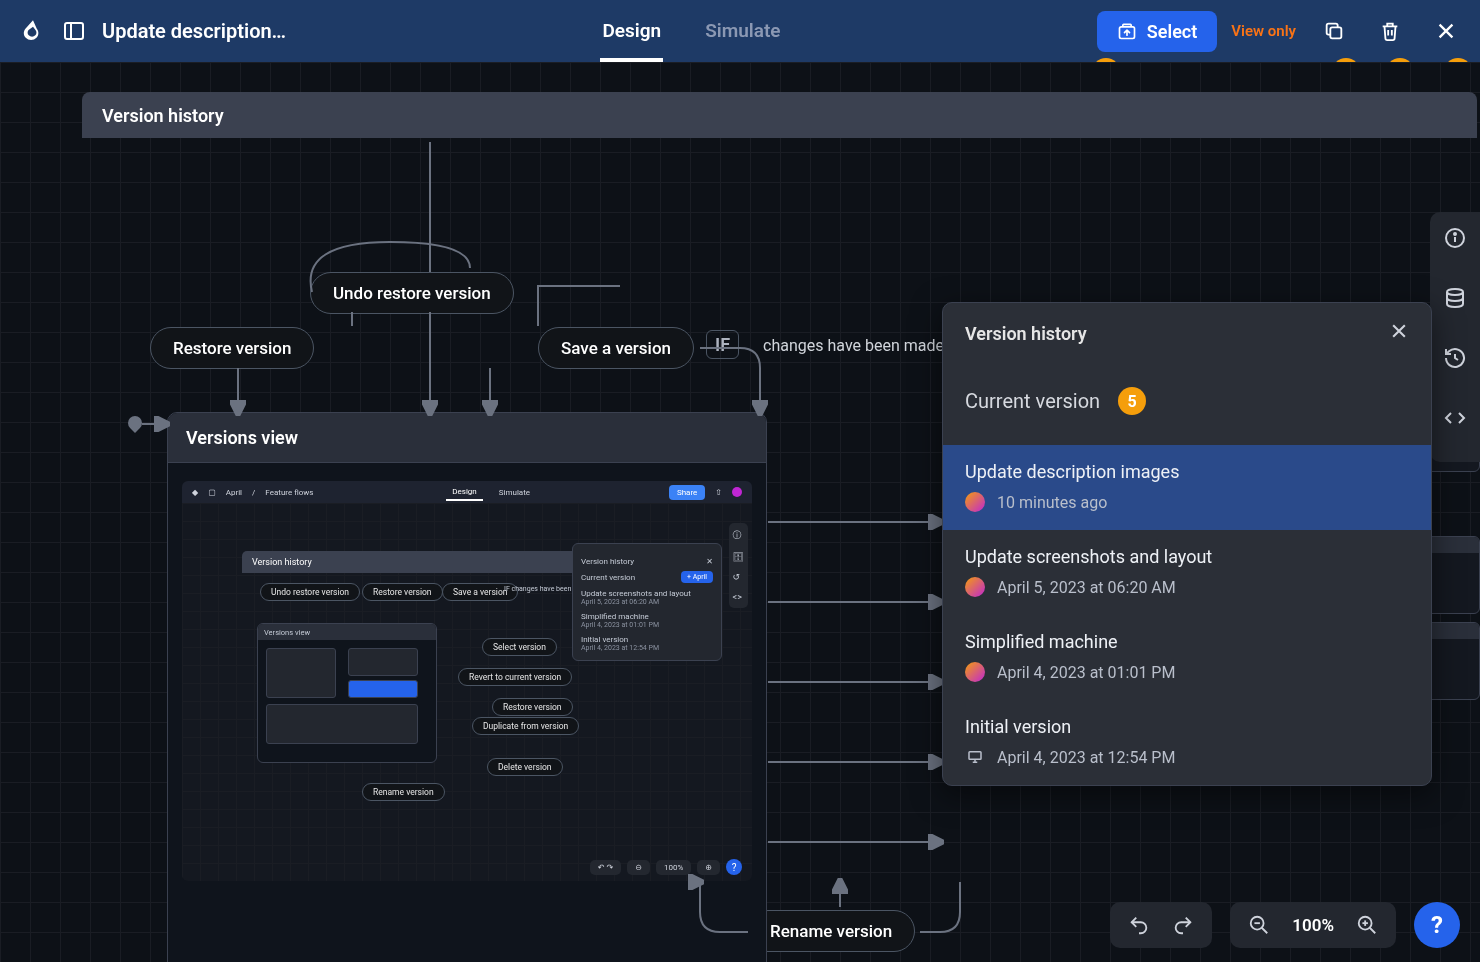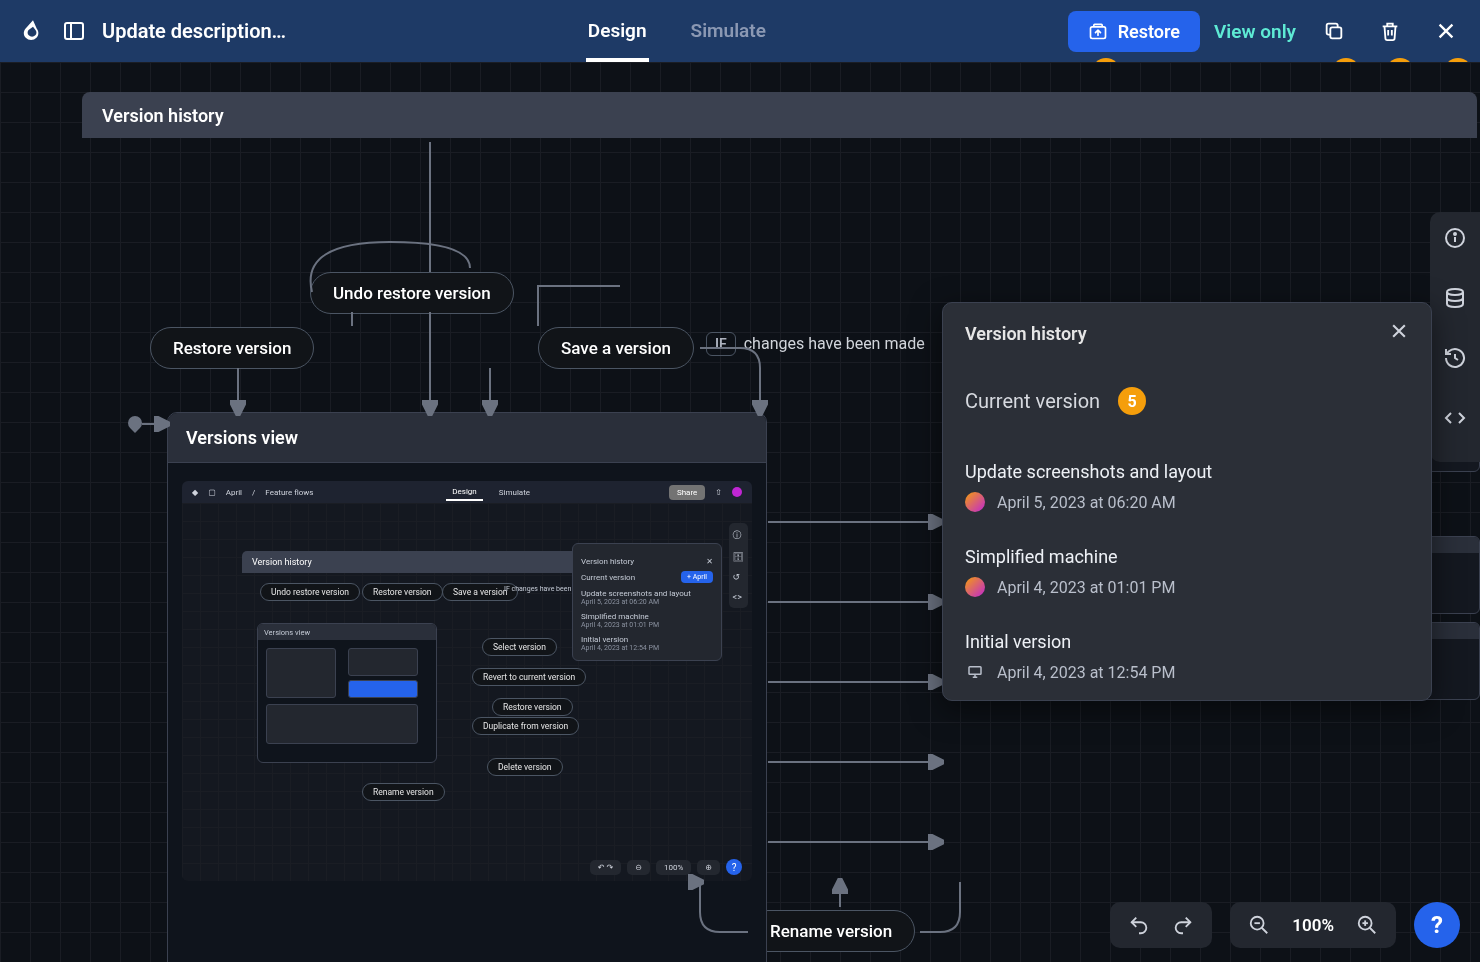--- a/index.html
+++ b/index.html
@@ -33,21 +33,21 @@
     flex:1; display:flex; justify-content:center; gap:40px;
     font-size:19px; font-weight:600;
   }
   .topbar .tab { color:#8b98b3; padding: 18px 2px 16px; cursor:pointer; }
   .topbar .tab.active { color:#fff; border-bottom:4px solid #fff; }
   .topbar .restore-btn {
     display:flex; align-items:center; gap:10px;
     background:#2563eb; color:#fff; font-weight:600; font-size:18px;
     padding:10px 20px; border-radius:8px; cursor:pointer;
   }
-  .topbar .viewonly { color:#5eead4; font-weight:600; font-size:19px; }
+  .topbar .viewonly { color:#f97316; font-weight:600; font-size:15px; }
   .topbar .right-icons { display:flex; gap:28px; margin-left:10px; }
 
   
   .callouts { position:absolute; top:58px; left:0; width:100%; pointer-events:none; }
   .callout {
     position:absolute; width:28px; height:28px; border-radius:50%;
     background:#f59e0b; color:#fff; font-weight:700; font-size:16px;
     display:flex; align-items:center; justify-content:center;
   }
 
@@ -75,21 +75,21 @@
 
   
   .pill {
     position:absolute;
     border:1px solid #4b5563; background:#111418;
     color:#fff; font-size:17px; font-weight:500;
     padding:10px 22px; border-radius:999px;
     white-space:nowrap;
   }
   .guard { position:absolute; color:#d1d5db; font-size:16px; }
-  .guard .kw { border:1px solid #4b5563; border-radius:6px; padding:3px 8px; font-size:14px; margin-right:8px; color:#aeb4c0; font-weight:600;}
+  .guard .kw { border:1px solid #4b5563; border-radius:6px; padding:3px 8px; font-size:18px; margin-right:24px; color:#aeb4c0; font-weight:600;}
 
   
   .state-card {
     position:absolute; left:167px; top:350px; width:600px; height:560px;
     border:1px solid #3b4150; border-radius:10px; overflow:hidden;
     background:#0f141c;
   }
   .state-card .hdr {
     height:50px; background:#2a2f3a; display:flex; align-items:center;
     padding:0 18px; color:#fff; font-weight:600; font-size:18px;
@@ -103,21 +103,21 @@
     overflow:hidden;
     font-size:9px; color:#c5cbd6;
   }
   .mini-top {
     height:22px; background:#1e2330; display:flex; align-items:center;
     padding:0 10px; gap:10px; font-size:8px; color:#cfd3dc;
   }
   .mini-top .sp { flex:1; }
   .mini-top .t { padding:3px 6px; }
   .mini-top .t.active { border-bottom:2px solid #fff; color:#fff; }
-  .mini-top .btn { background:#737373; color:#fff; padding:3px 8px; border-radius:4px; font-size:8px;}
+  .mini-top .btn { background:#3b82f6; color:#fff; padding:3px 8px; border-radius:4px; font-size:8px;}
   .mini-body { position:absolute; top:22px; left:0; right:0; bottom:0;
     background-image:
       linear-gradient(#1a1d24 1px, transparent 1px),
       linear-gradient(90deg, #1a1d24 1px, transparent 1px);
     background-size: 18px 18px;
   }
   .mini-hdr { position:absolute; left:60px; top:48px; width:440px; height:22px;
     background:#3b4150; border-radius:5px 5px 0 0; padding:0 10px; display:flex;
     align-items:center; font-size:9px; color:#fff;}
   .mini-pill { position:absolute; border:1px solid #4b5563; background:#111418;
@@ -226,21 +226,21 @@
     <div class="tab active">Design</div>
     <div class="tab">Simulate</div>
   </div>
 
   <div class="restore-btn">
     <svg width="20" height="20" viewBox="0 0 24 24" fill="none" stroke="#fff" stroke-width="2">
         <rect x="3" y="7" width="18" height="14" rx="2"></rect>
         <path d="M12 17v-6M9 14l3-3 3 3" stroke-linecap="round" stroke-linejoin="round"></path>
         <path d="M7 7V5a1 1 0 0 1 1-1h8a1 1 0 0 1 1 1v2"></path>
       </svg>
-    <span>Restore</span>
+    <span>Select</span>
   </div>
 
   <span class="viewonly">View only</span>
 
   <div class="right-icons">
     <span class="icon-btn">
       <svg width="22" height="22" viewBox="0 0 24 24" fill="none" stroke="#fff" stroke-width="2">
           <rect x="8" y="8" width="12" height="12" rx="2"></rect>
           <path d="M16 8V6a2 2 0 0 0-2-2H6a2 2 0 0 0-2 2v8a2 2 0 0 0 2 2h2"></path>
         </svg>
@@ -307,21 +307,21 @@
           <div class="h">Versions view</div>
           <div class="b">
             <div class="bl" style="left:8px; top:8px; width:70px; height:50px"></div>
             <div class="bl" style="left:90px; top:8px; width:70px; height:28px"></div>
             <div class="bl" style="left:90px; top:40px; width:70px; height:18px; background:#2563eb"></div>
             <div class="bl" style="left:8px; top:64px; width:152px; height:40px"></div>
           </div>
         </div>
 
         <div class="mini-pill" style="left:300px; top:135px">Select version</div>
-        <div class="mini-pill" style="left:290px; top:165px">Revert to current version</div>
+        <div class="mini-pill" style="left:276px; top:165px">Revert to current version</div>
         <div class="mini-pill" style="left:310px; top:195px">Restore version</div>
         <div class="mini-pill" style="left:290px; top:214px">Duplicate from version</div>
         <div class="mini-pill" style="left:305px; top:255px">Delete version</div>
         <div class="mini-pill" style="left:180px; top:280px">Rename version</div>
 
         <div class="mini-panel">
           <div class="row">
               <span>Version history</span>
               <span>✕</span>
             </div>
@@ -436,20 +436,27 @@
         <svg width="20" height="20" viewBox="0 0 24 24" fill="none" stroke="#cfd3dc" stroke-width="2.5">
             <path d="M5 5l14 14M19 5L5 19"></path>
           </svg>
       </span>
     </div>
     <div class="cur">
       <span>Current version</span>
       <span class="callout" style="position:static">5</span>
     </div>
 
+    <div class="entry sel">
+      <div class="t">Update description images</div>
+      <div class="m">
+          <span class="avatar"></span>
+          <span>10 minutes ago</span>
+        </div>
+    </div>
     <div class="entry">
       <div class="t">Update screenshots and layout</div>
       <div class="m">
           <span class="avatar"></span>
           <span>April 5, 2023 at 06:20 AM</span>
         </div>
     </div>
     <div class="entry">
       <div class="t">Simplified machine</div>
       <div class="m">

